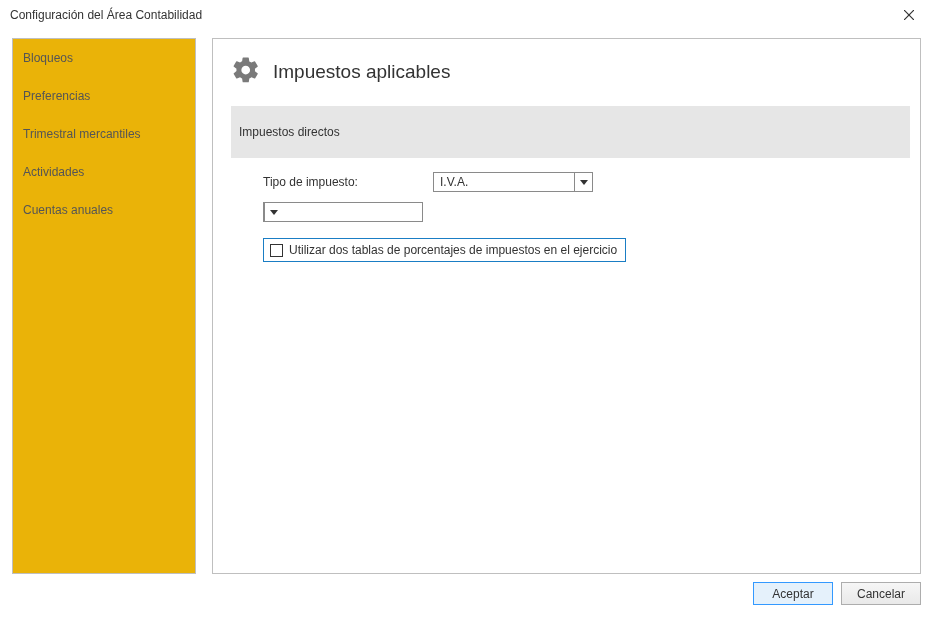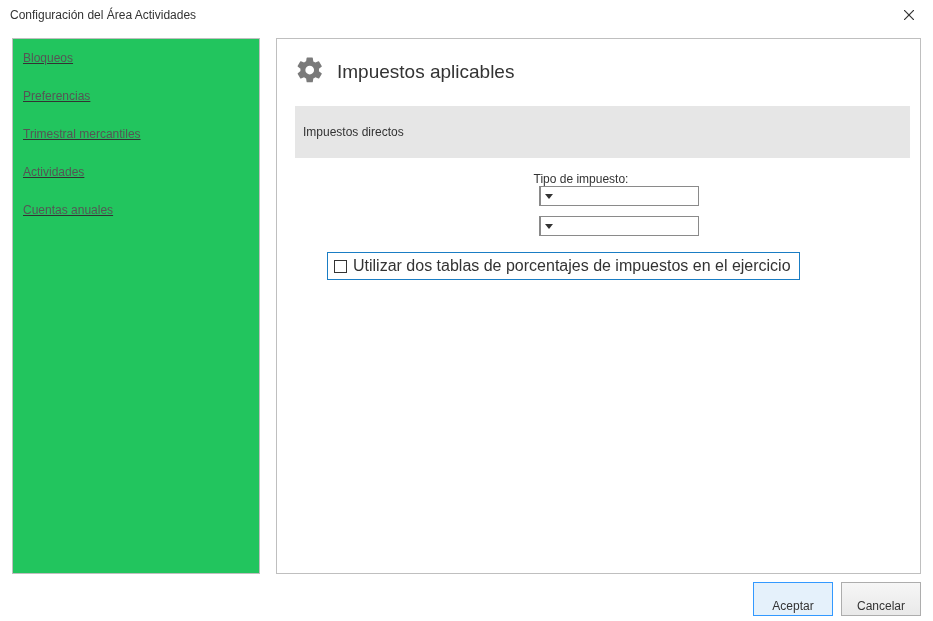--- a/index.html
+++ b/index.html
@@ -38,24 +38,23 @@
       width: 10px;
       height: 10px;
     }
     .content-area {
       display: flex;
       gap: 16px;
       padding: 8px 12px 4px 12px;
       height: 548px;
     }
     .sidebar {
-      width: 248px;
+      width: 184px;
       border: 1px solid #bfbfbf;
-      background: #22c55e;
-      text-decoration: underline;
+      background: #eab308;
     }
     .sidebar-item {
       padding: 12px 10px 12px 10px;
       font-size: 12px;
       color: #555;
       cursor: pointer;
     }
     .sidebar-item.active {
       background: #c9c9c9;
       color: #333;
@@ -88,21 +87,20 @@
       color: #333;
       margin-bottom: 14px;
     }
     .form-area {
       padding-left: 32px;
     }
     .form-row {
       display: flex;
       align-items: center;
       margin-bottom: 10px;
-      flex-direction: column;
     }
     .form-label {
       width: 170px;
       font-size: 12px;
       color: #333;
     }
     .combo {
       display: flex;
       align-items: stretch;
       width: 160px;
@@ -137,49 +135,49 @@
       margin-top: 6px;
       gap: 6px;
     }
     .checkbox-box {
       width: 13px;
       height: 13px;
       border: 1px solid #333;
       background: #fff;
     }
     .checkbox-label {
-      font-size: 16px;
+      font-size: 12px;
       color: #333;
     }
     .button-bar {
       display: flex;
       justify-content: flex-end;
       gap: 8px;
       padding: 4px 12px 10px 12px;
     }
     .btn {
       min-width: 80px;
       height: 23px;
       border: 1px solid #adadad;
       background: linear-gradient(#f6f6f6, #e9e9e9);
       font-size: 12px;
       color: #333;
       cursor: pointer;
-      padding: 16px 14px;
+      padding: 3px 14px;
     }
     .btn.primary {
       border: 1px solid #3399ff;
       background: #e5f1fb;
     }
   </style>
 </head>
 <body>
 
 <div class="titlebar">
-  <span class="title">Configuración del Área Actividades</span>
+  <span class="title">Configuración del Área Contabilidad</span>
   <div class="close">
     <svg viewBox="0 0 10 10">
       <line x1="0" y1="0" x2="10" y2="10" stroke="#333" stroke-width="1.2"></line>
       <line x1="10" y1="0" x2="0" y2="10" stroke="#333" stroke-width="1.2"></line>
     </svg>
   </div>
 </div>
 
 <div class="content-area">
   <div class="sidebar" id="sidebar">
@@ -199,20 +197,21 @@
       </span>
       <span class="panel-title">Impuestos aplicables</span>
     </div>
 
     <div class="section-header">Impuestos directos</div>
 
     <div class="form-area">
       <div class="form-row">
         <span class="form-label">Tipo de impuesto:</span>
         <div class="combo">
+          <span class="combo-text">I.V.A.</span>
           <span class="combo-arrow">
             <svg viewBox="0 0 8 5">
                 <polygon points="0,0 8,0 4,5"></polygon>
               </svg>
           </span>
         </div>
       </div>
 
       <div class="form-row">
         <div class="combo">

